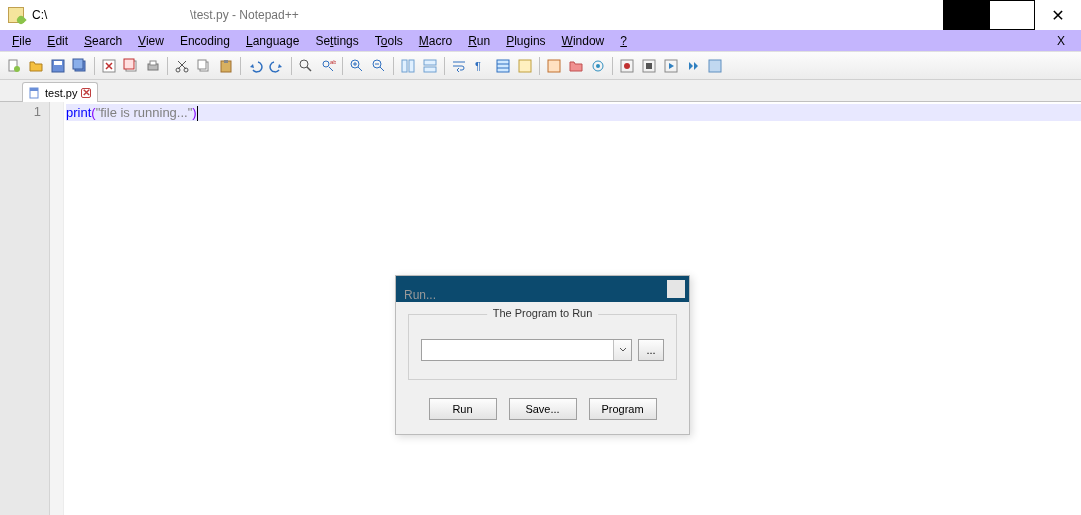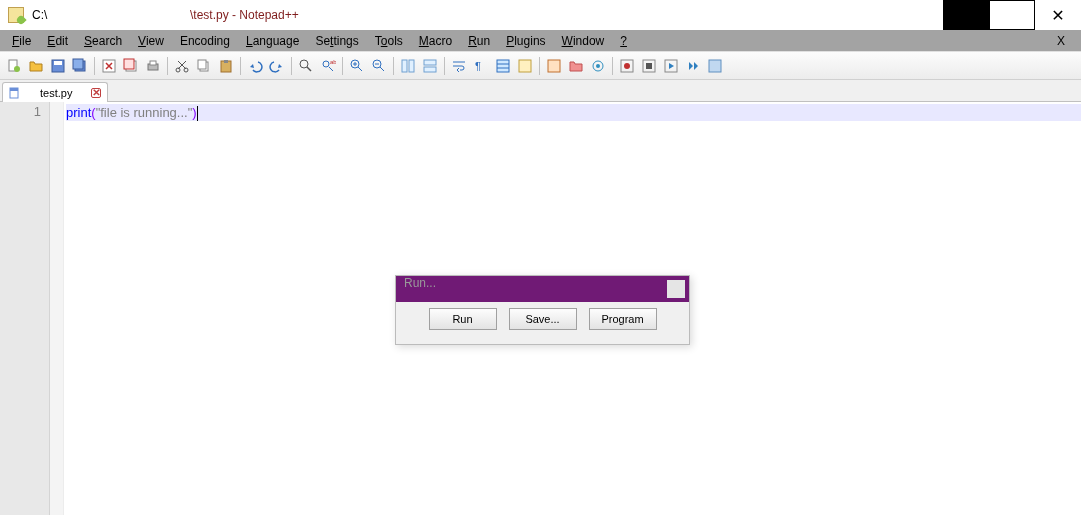--- a/index.html
+++ b/index.html
@@ -3,60 +3,60 @@
 <meta charset="utf-8">
 <style>
 * { margin:0; padding:0; box-sizing:border-box; font-family:"Segoe UI",Tahoma,sans-serif; }
 body { background:#fff; width:1081px; height:515px; overflow:hidden; position:relative; font-size:12px; }
 
 
 .titlebar { height:30px; display:flex; align-items:center; background:#fff; position:relative; }
 .titlebar .app-icon { width:16px; height:16px; margin:0 6px 0 8px; background:#f5e49c; border:1px solid #c0a050; position:relative; }
 .titlebar .app-icon::after { content:""; position:absolute; right:-2px; bottom:-2px; width:8px; height:8px; background:#8bc34a; border-radius:50% 0 50% 50%; transform:rotate(45deg); }
 .titlebar .path { margin-left:2px; color:#000; }
-.titlebar .file { position:absolute; left:190px; color:#7f1d1d; }
+.titlebar .file { position:absolute; left:190px; color:#737373; }
 .wincontrols { position:absolute; right:0; top:0; display:flex; }
 .wincontrols div { width:46px; height:30px; display:flex; align-items:center; justify-content:center; color:#000; font-size:14px; }
 .winbox { width:10px; height:10px; border:1px solid #000; }
 .winmin { width:10px; height:1px; background:#000; }
 .winx { font-size:16px; font-weight:300; }
 
 
-.menubar { height:22px; display:flex; align-items:center; padding:0 4px; background:#a3a3a3; border-bottom:1px solid #e0e0e0; position:relative; }
+.menubar { height:22px; display:flex; align-items:center; padding:0 4px; background:#c4b5fd; border-bottom:1px solid #e0e0e0; position:relative; }
 .menubar span { padding:2px 8px; cursor:default; }
 .menubar span u { text-decoration:underline; }
 .menubar .overflow { position:absolute; right:8px; }
 
 
 .toolbar { height:28px; background:linear-gradient(#fcfcfc,#ececec); border-bottom:1px solid #d0d0d0; display:flex; align-items:center; padding:0 4px; gap:2px; }
 .tbtn { width:20px; height:20px; display:flex; align-items:center; justify-content:center; border:1px solid transparent; border-radius:2px; }
 .tbtn svg { width:16px; height:16px; }
 .tsep { width:1px; height:18px; background:#c0c0c0; margin:0 2px; }
 
 
 .tabbar { height:22px; background:#f0f0f0; border-bottom:1px solid #c0c0c0; display:flex; align-items:flex-end; padding-left:2px; }
-.tab { height:20px; background:#fff; border:1px solid #c0c0c0; border-bottom:none; border-radius:3px 3px 0 0; display:flex; align-items:center; padding:0 6px; gap:19px; font-size:11px; position:relative; top:1px; }
+.tab { height:20px; background:#fff; border:1px solid #c0c0c0; border-bottom:none; border-radius:3px 3px 0 0; display:flex; align-items:center; padding:0 6px; gap:4px; font-size:11px; position:relative; top:1px;margin-left:20px; }
 .tab-icon { width:12px; height:12px; }
 .tab .tclose { width:10px; height:10px; display:flex; align-items:center; justify-content:center; color:#c04040; font-weight:bold; font-size:10px; border:1px solid #c04040; border-radius:2px; }
 
 
 .editor { display:flex; height:calc(515px - 30px - 22px - 28px - 22px); background:#fff; }
 .gutter { width:50px; background:#e8e8e8; border-right:1px solid #d4d4d4; text-align:right; padding:2px 8px 0 0; color:#808080; font-family:Consolas,monospace; font-size:13px; }
 .margin { width:14px; background:#f4f4f4; border-right:1px solid #ececec; }
 .code { flex:1; font-family:Consolas,monospace; font-size:13px; padding:2px 0 0 2px; position:relative; }
 .codeline { background:#e8e8ff; height:17px; line-height:17px; white-space:pre; }
 .kw { color:#0000ff; font-weight:normal; }
 .pn { color:#8000ff; }
 .str { color:#808080; }
 .caret { display:inline-block; width:1px; height:15px; background:#000; vertical-align:middle; animation:blink 1s step-end infinite; }
 @keyframes blink { 50% { opacity:0; } }
 
 
 .dialog { position:absolute; left:395px; top:275px; width:295px; background:#f0f0f0; border:1px solid #bbb; box-shadow:2px 2px 8px rgba(0,0,0,0.15); }
-.dlg-title { height:26px; display:flex; align-items:flex-start; padding:0 8px; background:#701a75; color:#999; font-size:12px; position:relative; }
+.dlg-title { height:26px; display:flex; align-items:flex-end; padding:0 8px; background:#0c4a6e; color:#999; font-size:12px; position:relative; }
 .dlg-title .dlg-close { position:absolute; right:4px; top:4px; width:18px; height:18px; background:#e5e5e5; }
 .dlg-body { padding:12px; }
 .fieldset { border:1px solid #d0d0d0; padding:16px 12px 18px; position:relative; }
 .fieldset .legend { position:absolute; top:-8px; left:50%; transform:translateX(-50%); background:#f0f0f0; padding:0 6px; font-size:11px; color:#333; }
 .combo-row { display:flex; gap:6px; margin-top:8px; }
 .combo { flex:1; height:22px; border:1px solid #a0a0a0; background:#fff; display:flex; }
 .combo .cinput { flex:1; }
 .combo .carrow { width:18px; border-left:1px solid #c0c0c0; display:flex; align-items:center; justify-content:center; background:linear-gradient(#fdfdfd,#e8e8e8); }
 .browse { width:26px; height:22px; border:1px solid #a0a0a0; background:linear-gradient(#fdfdfd,#e3e3e3); display:flex; align-items:center; justify-content:center; font-size:11px; }
 .dlg-buttons { display:flex; justify-content:center; gap:12px; padding:6px 0 14px; }
@@ -306,18 +306,34 @@
   <div class="code">
     <div class="codeline"><span class="kw">print</span><span class="pn">(</span><span class="str">"file is running..."</span><span class="pn">)</span><span class="caret"></span></div>
   </div>
 </div>
 
 <div class="dialog">
   <div class="dlg-title">
     <span>Run...</span>
     <div class="dlg-close"></div>
   </div>
+  <div class="dlg-body">
+    <div class="fieldset">
+      <div class="legend">The Program to Run</div>
+      <div class="combo-row">
+        <div class="combo">
+          <div class="cinput"></div>
+          <div class="carrow">
+              <svg width="8" height="8" viewBox="0 0 8 8">
+                <path d="M1 2l3 3 3-3" stroke="#555" fill="none"></path>
+              </svg>
+            </div>
+        </div>
+        <div class="browse">...</div>
+      </div>
+    </div>
+  </div>
   <div class="dlg-buttons">
     <button>Run</button>
     <button>Save...</button>
     <button>Program</button>
   </div>
 </div>
 
 </body></html>

